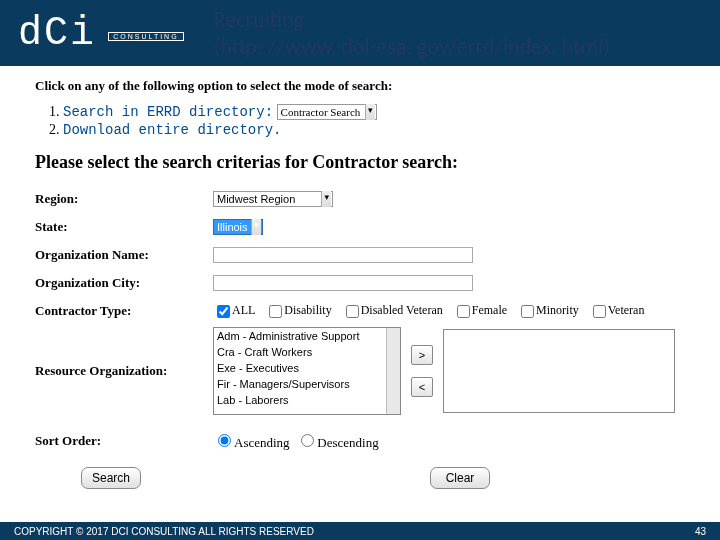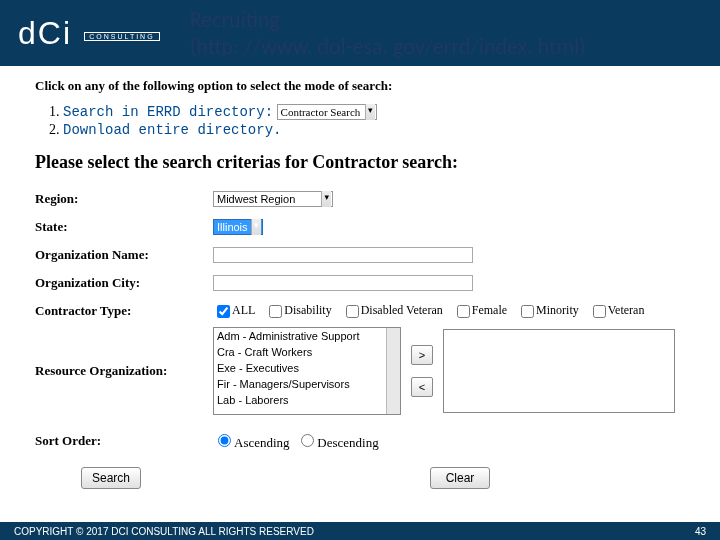--- a/index.html
+++ b/index.html
@@ -21,21 +21,21 @@
     align-items: center;
   }
   .logo {
     color: #fff;
     font-size: 26px;
     font-weight: 300;
     letter-spacing: 1px;
     margin-left: 18px;
     position: relative;
   }
-  .logo .main { font-size: 32px; font-weight: 100; font-family: Liberation Sans, sans-serif; letter-spacing: 2px;}
+  .logo .main { font-size: 40px; font-weight: 100; font-family: Liberation Mono, monospace; letter-spacing: 2px;}
   .logo-box {
     display: inline-block;
     border: 1px solid #fff;
     padding: 0 4px;
     font-size: 7px;
     letter-spacing: 2px;
     margin-left: 4px;
     vertical-align: middle;
   }
   .title-block {
@@ -176,22 +176,22 @@
   }
   .btn-bar button {
     min-width: 60px;
     height: 22px;
     font-size: 12px;
     border: 1px solid #888;
     background: linear-gradient(#fff,#e0e0e0);
     border-radius: 3px;
   }
   .btn-bar .space { flex: 1; }
-  .btn-bar .left { margin-left: 46px; }
-  .btn-bar .right { margin-right: 210px; }
+  .btn-bar .left { margin-left: 46px; border-radius: 7px; }
+  .btn-bar .right { margin-right: 210px; border-radius: 7px; }
   .footer {
     position: absolute;
     bottom: 0;
     left: 0; right: 0;
     background: #0a3a5e;
     height: 18px;
     color: #fff;
     font-size: 10px;
     display: flex;
     align-items: center;

